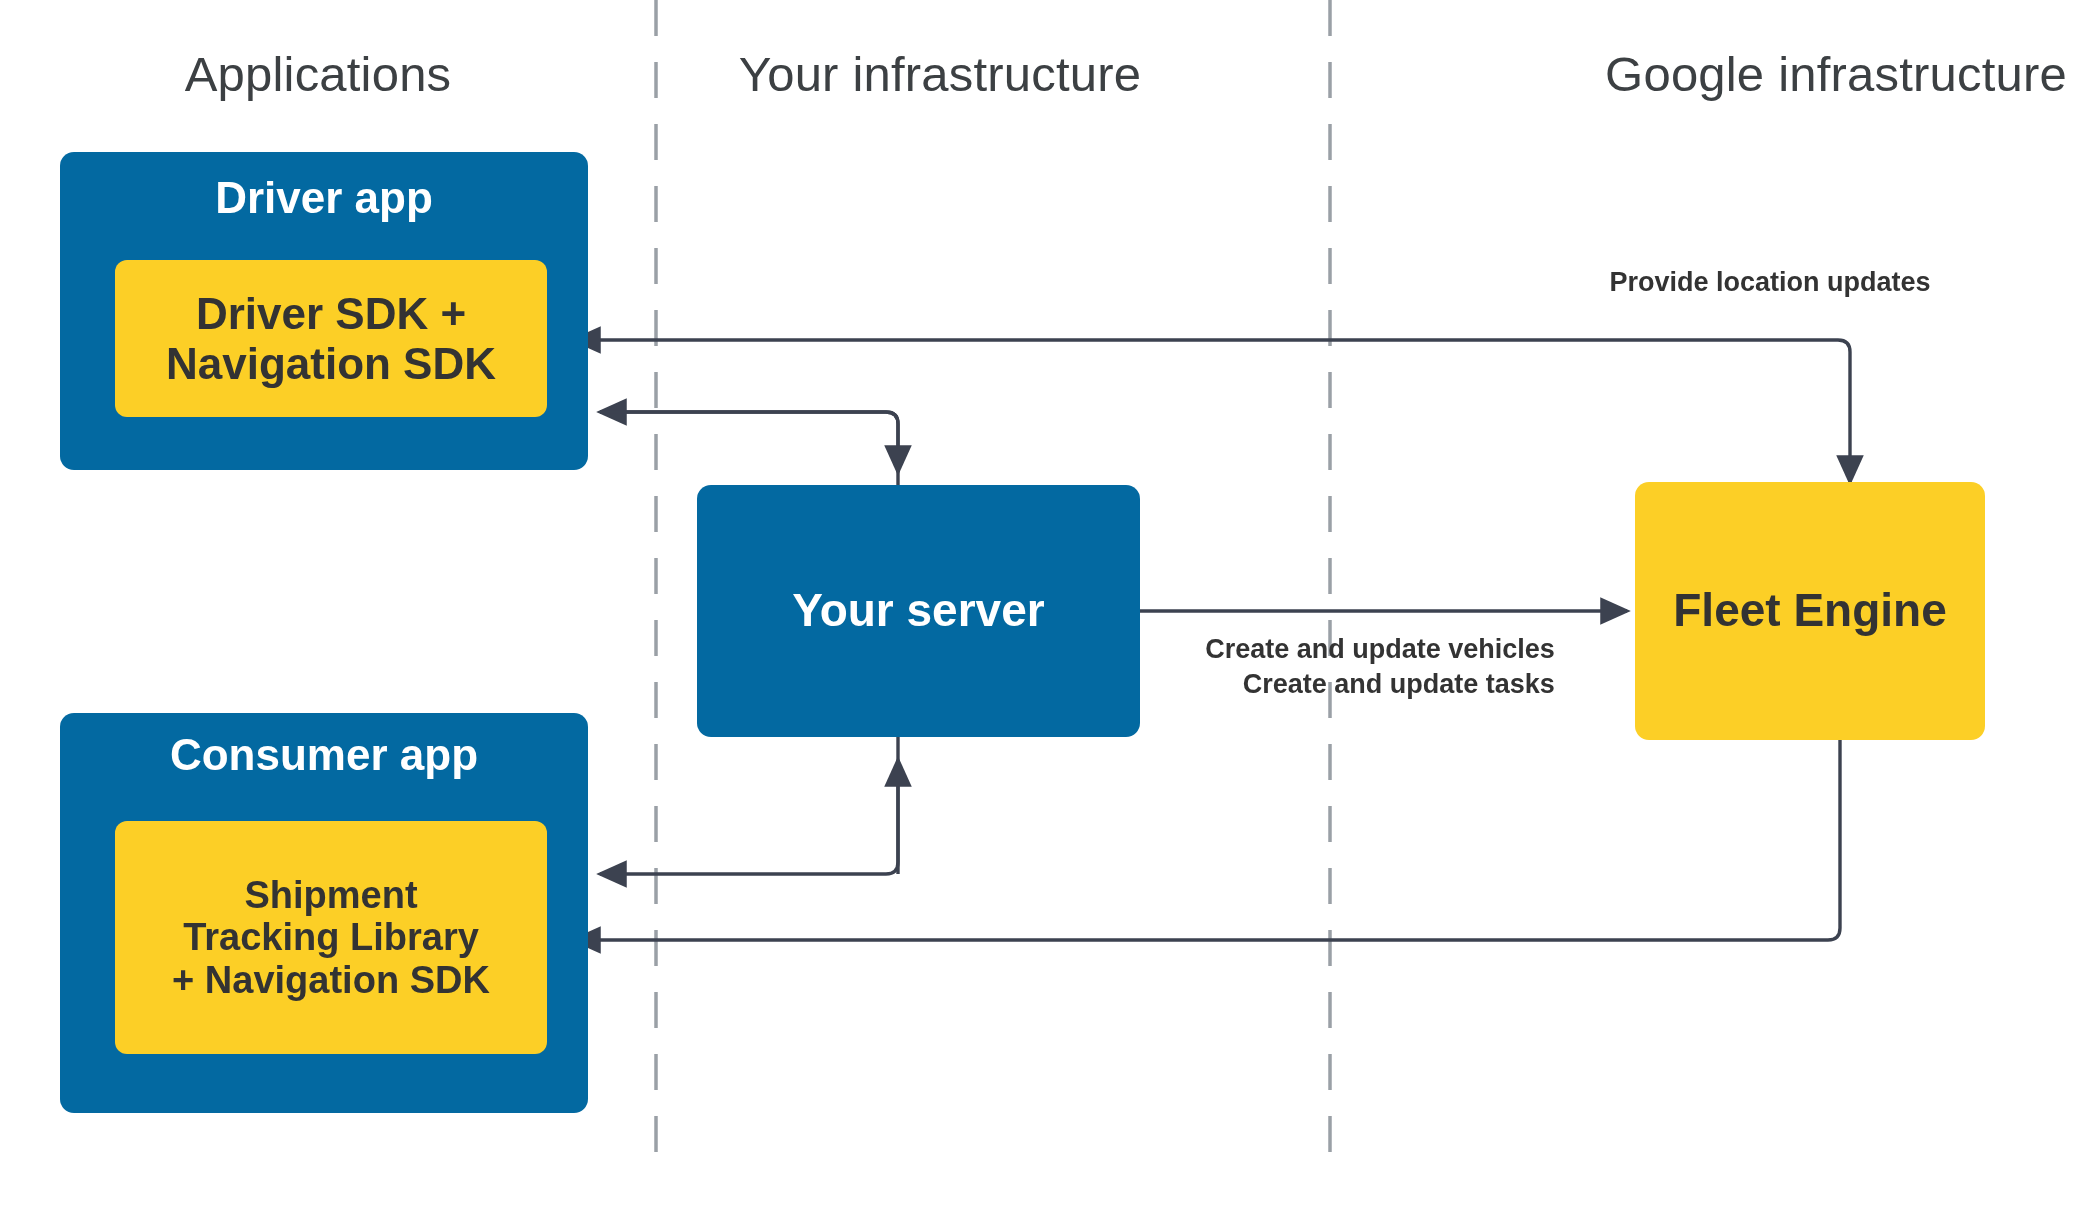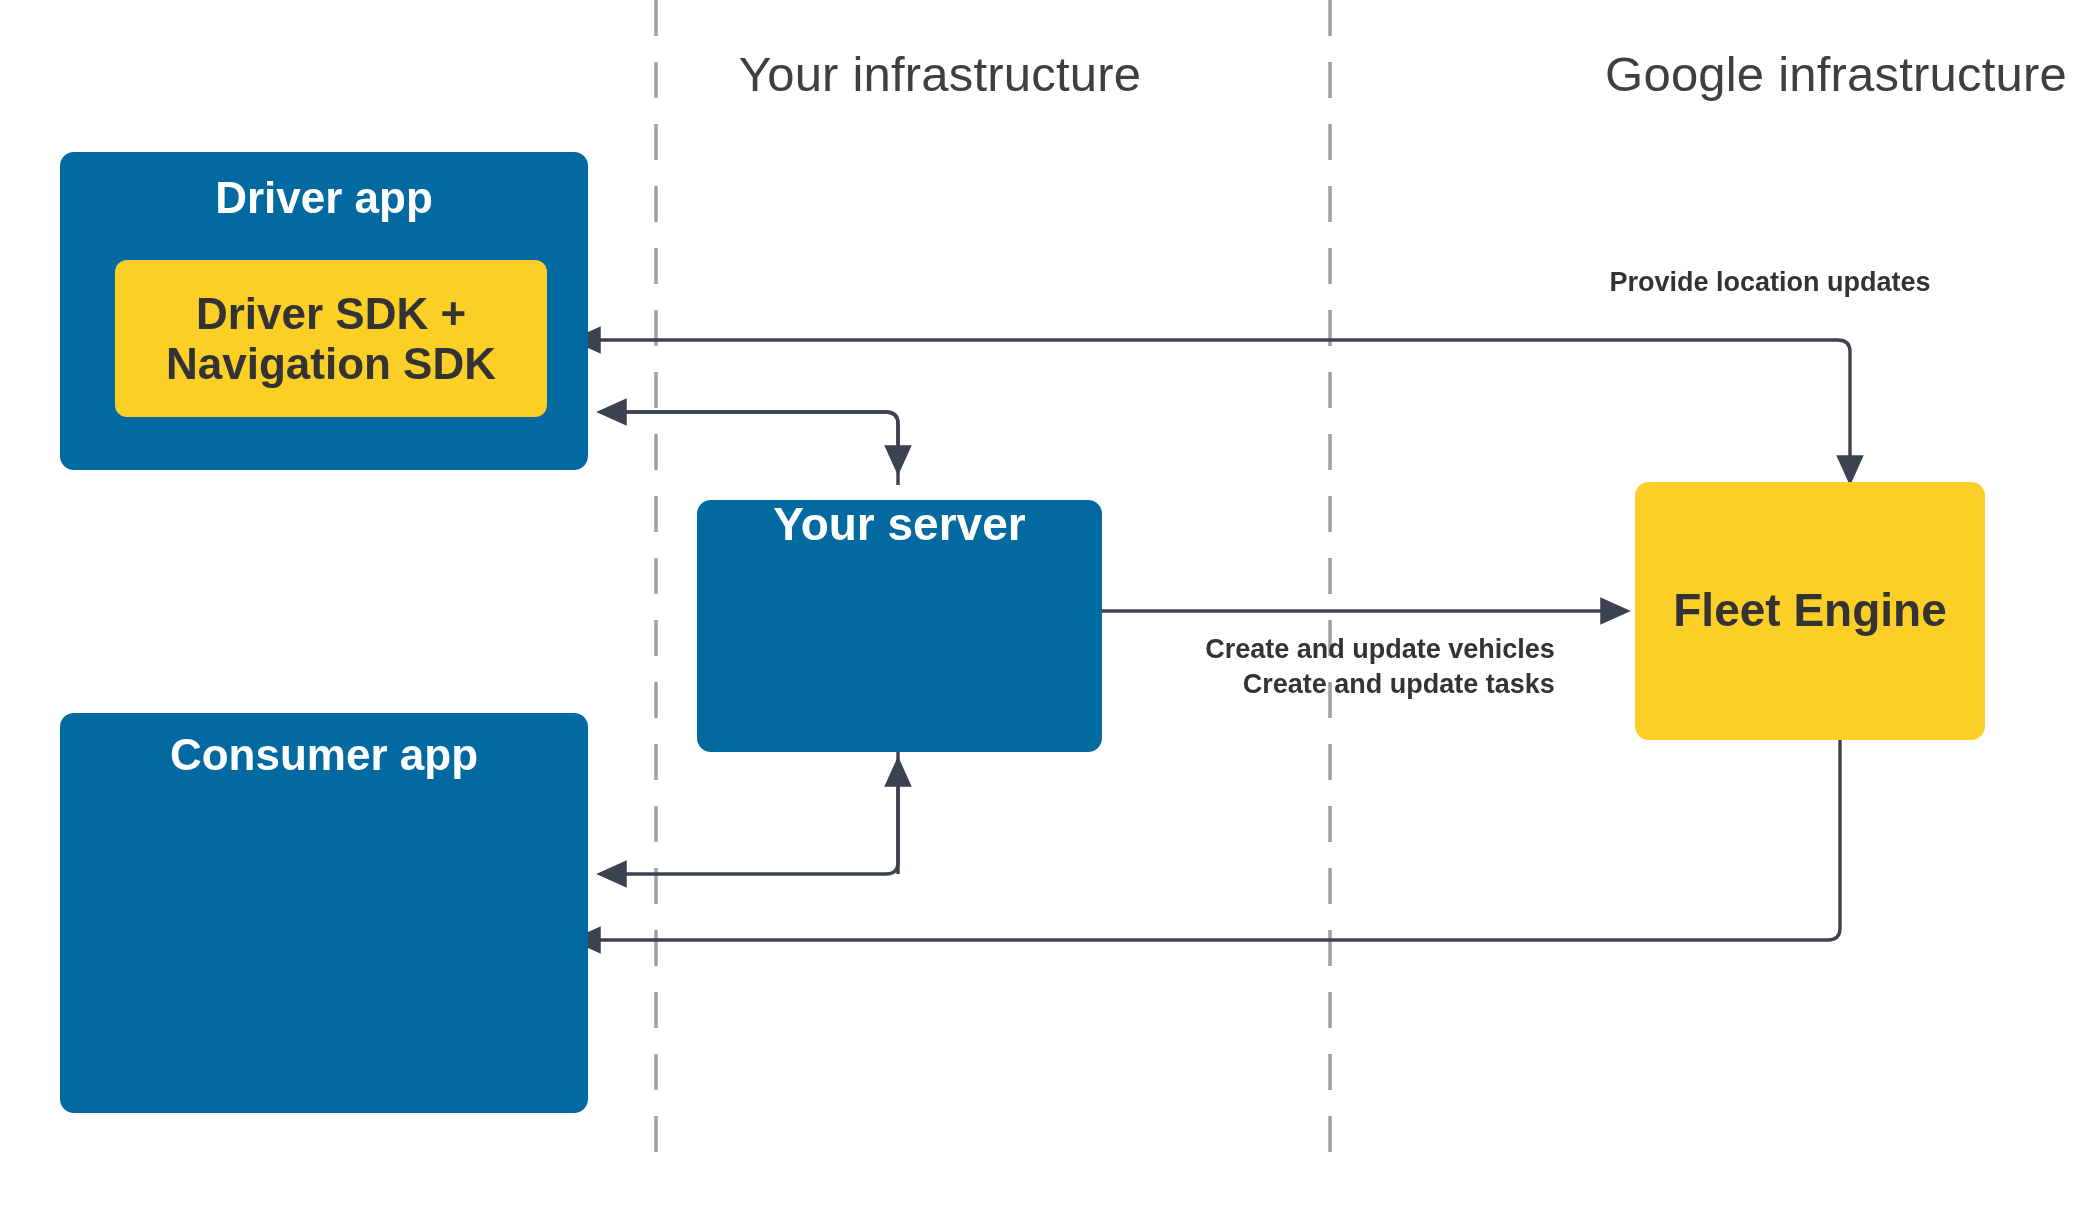--- a/index.html
+++ b/index.html
@@ -93,21 +93,22 @@
   #consumer-sdk-box {
     position: absolute;
     left: 55px;  top: 108px;  width: 432px;  height: 233px;
     border-radius: 12px;
     display: flex; align-items: center; justify-content: center;
   }
   #consumer-sdk-label { font-size: 38px; }
 
   
   #your-server {
-    left: 697px;  top: 500px;  width: 405px;  height: 252px;
+    left: 697px;  top: 485px;  width: 443px;  height: 252px;
+    justify-content: center;
   }
   #your-server-title { font-size: 46px; }
 
   
   #fleet-engine {
     left: 1635px;  top: 482px;  width: 350px;  height: 258px;
     justify-content: center;
   }
   #fleet-engine-title { font-size: 46px; }
 
@@ -150,34 +151,38 @@
     <path d="M 898 737 L 898 862 Q 898 874 886 874 L 600 874" fill="none" stroke="#3c4250" stroke-width="3.4" marker-end="url(#arrowhead)"></path>
 
     <path d="M 1840 740 L 1840 928 Q 1840 940 1828 940 L 574 940" fill="none" stroke="#3c4250" stroke-width="3.4" marker-end="url(#arrowhead)"></path>
   </svg>
 
   <svg style="position:absolute;left:0;top:0;width:2089px;height:1208px;pointer-events:none" viewBox="0 0 2089 1208" aria-hidden="true">
     <path d="M 898 874 L 898 760" fill="none" stroke="#3c4250" stroke-width="3.4" marker-end="url(#arrowhead)"></path>
     <path d="M 600 412 L 886 412 Q 898 412 898 424 L 898 472" fill="none" stroke="#3c4250" stroke-width="3.4" marker-end="url(#arrowhead)"></path>
   </svg>
 
+  <div class="col-header" style="left:318px; top:46px;">Applications</div>
 
   <div class="col-header" style="left:940px; top:46px;">Your infrastructure</div>
 
   <div class="col-header" style="left:1836px; top:46px;">Google infrastructure</div>
 
   <div class="node node-blue" id="driver-app">
     <div class="node-title-white" id="driver-app-title">Driver app</div>
     <div class="node-yellow" id="driver-sdk-box">
       <div class="node-title-dark" id="driver-sdk-label">Driver SDK +<br>Navigation SDK</div>
     </div>
   </div>
 
   <div class="node node-blue" id="consumer-app">
     <div class="node-title-white" id="consumer-app-title">Consumer app</div>
+    <div class="node-yellow" id="consumer-sdk-box">
+      <div class="node-title-dark" id="consumer-sdk-label">Shipment<br>Tracking Library<br>+ Navigation SDK</div>
+    </div>
   </div>
 
   <div class="node node-blue" id="your-server">
     <div class="node-title-white" id="your-server-title">Your server</div>
   </div>
 
   <div class="node node-yellow" id="fleet-engine">
     <div class="node-title-dark" id="fleet-engine-title">Fleet Engine</div>
   </div>
 

